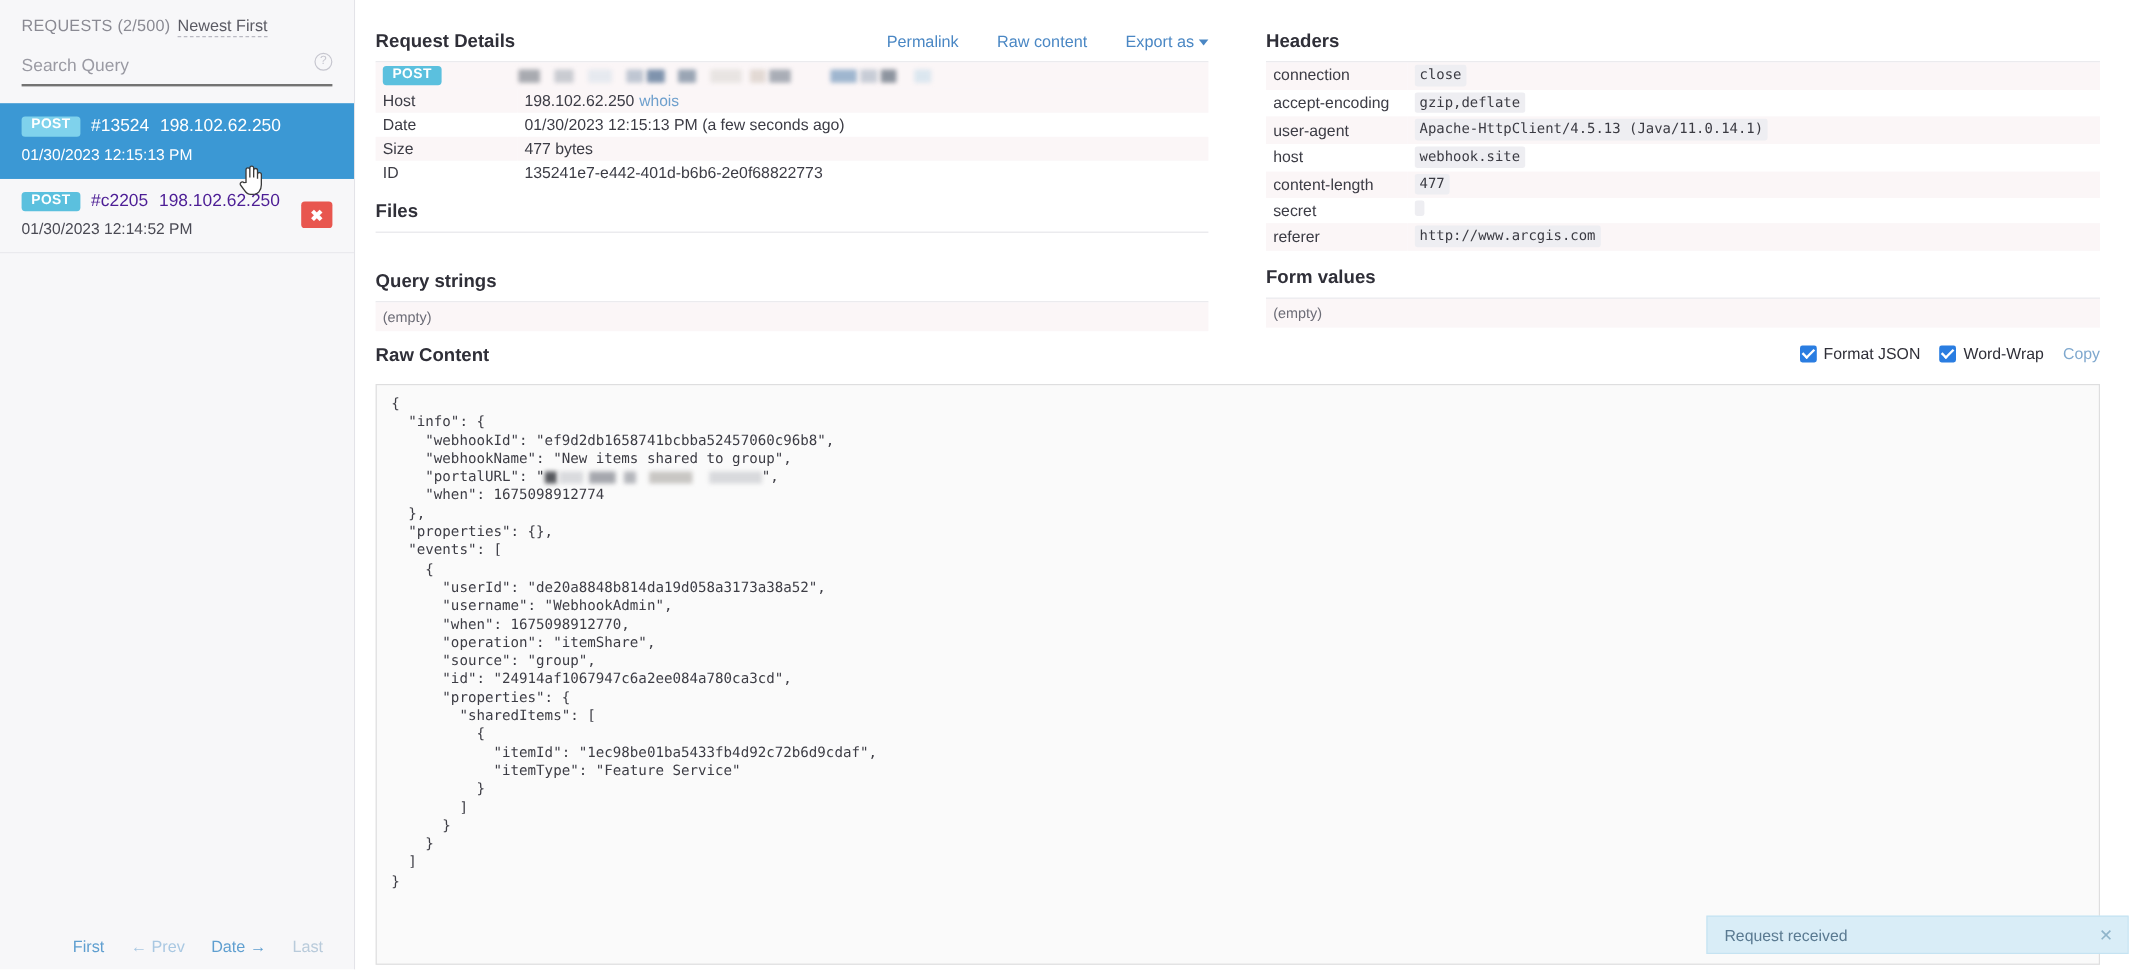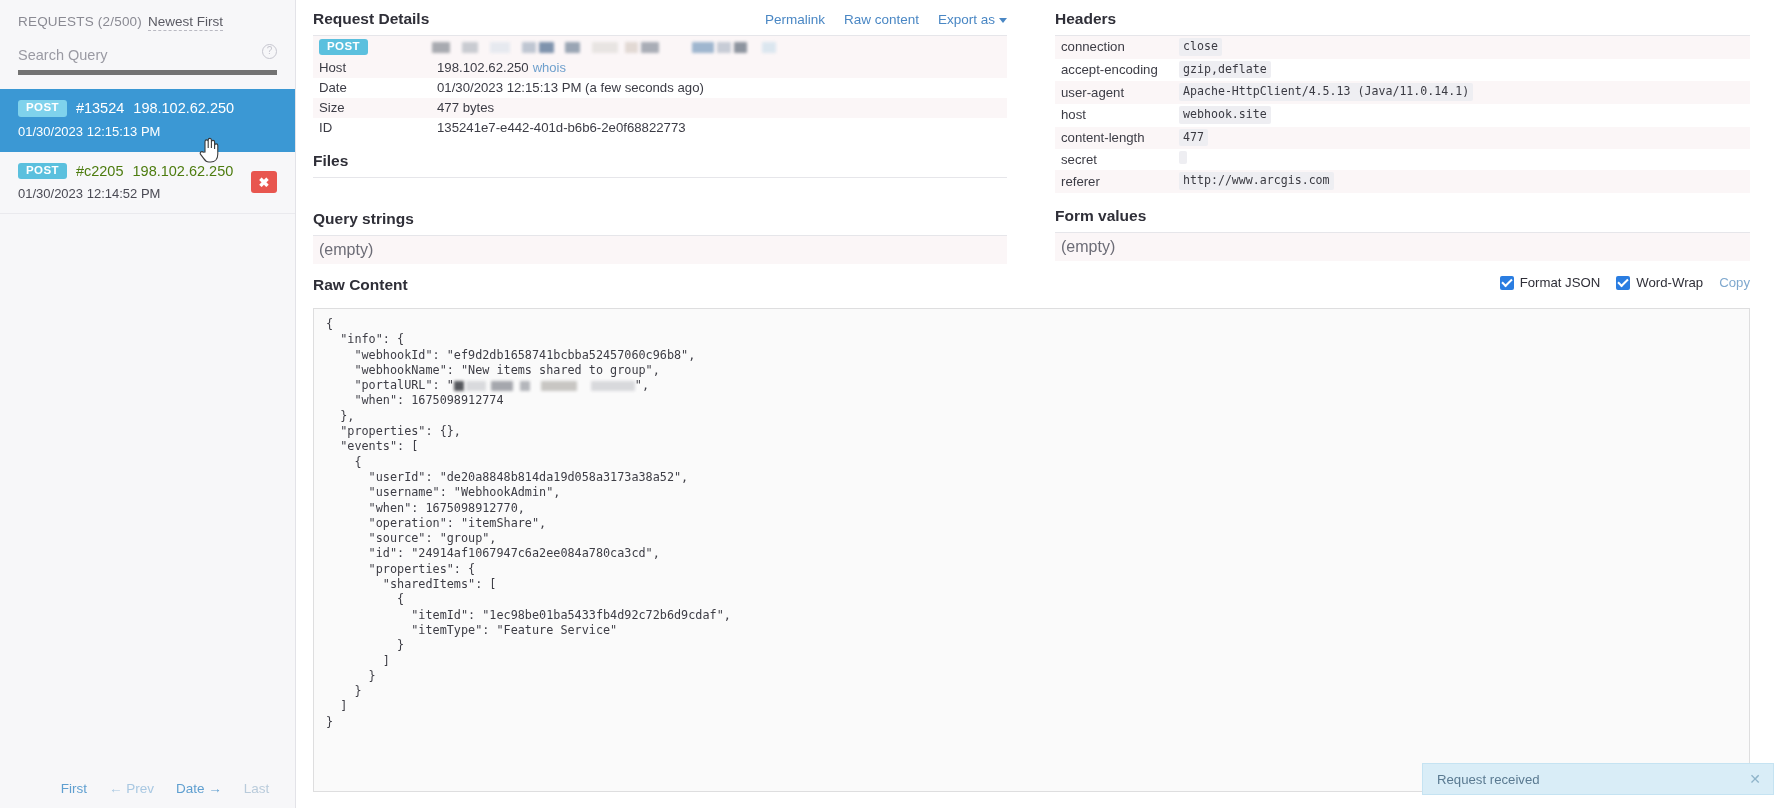--- a/index.html
+++ b/index.html
@@ -31,21 +31,21 @@
     font-size: 13.5px; color: #5a5a63; cursor: pointer;
     border-bottom: 1px dashed #b9b9c2; padding-bottom: 1px;
     white-space: nowrap;
   }
   .search-row {
     margin: 12px 18px 0 18px; position: relative;
     display: flex; align-items: center;
   }
   .search-input {
     flex: 1; border: none; background: transparent;
-    border-bottom: 5px solid #737373;
+    border-bottom: 2px solid #737373;
     font-size: 14.5px; color: #43434c;
     padding: 4px 0 7px 0; outline: none;
     font-family: "Liberation Sans", sans-serif;
   }
   .search-input::placeholder { color: #9a9aa3; }
   .help-icon {
     position: absolute; right: 0px; top: 1px;
     width: 15px; height: 15px; border-radius: 50%;
     border: 1.4px solid #c6c6cf; color: #c6c6cf;
     font-size: 10px; line-height: 12px; text-align: center;
@@ -60,21 +60,21 @@
   .req-item.selected { background: #3b98d4; border-bottom-color: #3b98d4; }
   .req-line1 { display: flex; align-items: center; gap: 9px; }
   .method-badge {
     display: inline-block;
     background: #5bc0de; color: #ffffff;
     font-size: 11.5px; font-weight: bold; letter-spacing: .4px;
     padding: 2px 8px 3px 8px; border-radius: 3px;
     line-height: 1;
   }
   .req-item.selected .method-badge { background: #7fd2ec; color: #ffffff; }
-  .req-title { font-size: 14.5px; color: #4d7c0f; white-space: nowrap; }
+  .req-title { font-size: 14.5px; color: #4c1d95; white-space: nowrap; }
   .req-item.selected .req-title { color: #ffffff; }
   .req-date { font-size: 13px; color: #4a4a54; margin-top: 7px; }
   .req-item.selected .req-date { color: #ffffff; }
   .delete-btn {
     position: absolute; right: 18px; top: 50%; transform: translateY(-50%);
     width: 26px; height: 22px; border-radius: 3px;
     background: #e8564f; color: #fff; border: none;
     font-size: 13px; line-height: 1; cursor: pointer;
     display: flex; align-items: center; justify-content: center;
     font-weight: bold;
@@ -96,26 +96,26 @@
   .main { flex: 1; height: 808px; position: relative; background: #fff; padding: 0; }
 
   .cols { display: flex; }
   .col-left { width: 735px; padding: 0 0 0 0; }
   .col-right { flex: 1; padding-left: 24px; padding-right: 24px; }
 
   .pad-l { padding-left: 17px; padding-right: 24px; }
 
   .section-title {
     font-size: 15.5px; color: #2f2f38; font-weight: bold;
-    padding-top: 10px; padding-bottom: 7px;
+    padding-top: 26px; padding-bottom: 7px;
   }
   .sec-head {
     display: flex; align-items: baseline; justify-content: space-between;
   }
-  .actions { display: flex; gap: 19px; align-items: baseline; }
+  .actions { display: flex; gap: 32px; align-items: baseline; }
   .actions a {
     font-size: 13.5px; color: #4a87c4; text-decoration: none; cursor: pointer;
     white-space: nowrap;
   }
   .caret {
     display: inline-block; width: 0; height: 0; margin-left: 4px;
     border-left: 4px solid transparent; border-right: 4px solid transparent;
     border-top: 5px solid #4a87c4; vertical-align: middle;
   }
   .hr { height: 1px; background: #e6e6ea; }
@@ -128,21 +128,21 @@
   table.kv td.k { width: 118px; font-size: 13.2px; color: #3c3c45; white-space: nowrap; }
   table.kv td.v { font-size: 13.2px; color: #3c3c45; }
   .mono {
     font-family: "DejaVu Sans Mono", "Liberation Mono", monospace;
     font-size: 11.6px; color: #3a3a42;
     background: #eeeef2; padding: 1px 4px; border-radius: 2px;
     display: inline-block; line-height: 1.35;
   }
   .mono.blank { width: 7px; height: 13px; background: #eeeef2; }
   .whois { font-size: 13px; color: #6fa0cd; cursor: pointer; margin-left: 4px; }
-  .muted-small { font-size: 16px; color: #6c6c76; padding: 5px 6px; }
+  .muted-small { font-size: 12px; color: #6c6c76; padding: 5px 6px; }
   .empty-row { background: #fbf6f7; }
 
   
   .url-row {
     display: flex; align-items: center; gap: 10px;
     background: #fbf6f7; padding: 4px 6px; height: 22px;
   }
   .redact { display: flex; align-items: center; gap: 3px; margin-left: 54px; }
   .blk { height: 11px; border-radius: 1px; filter: blur(1.6px); }
 

